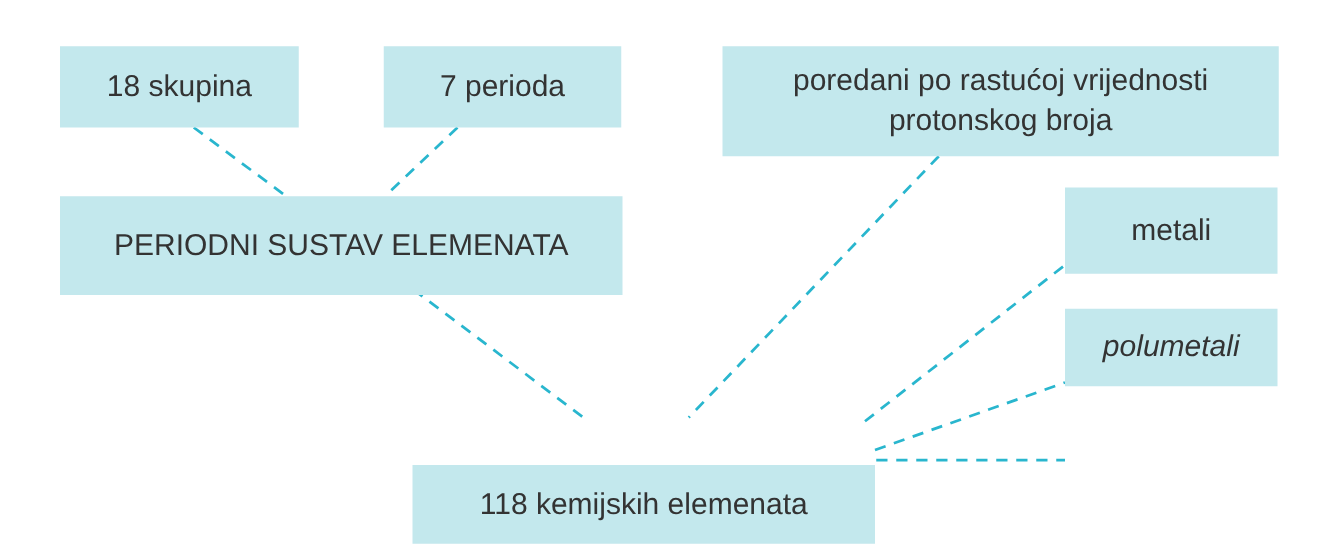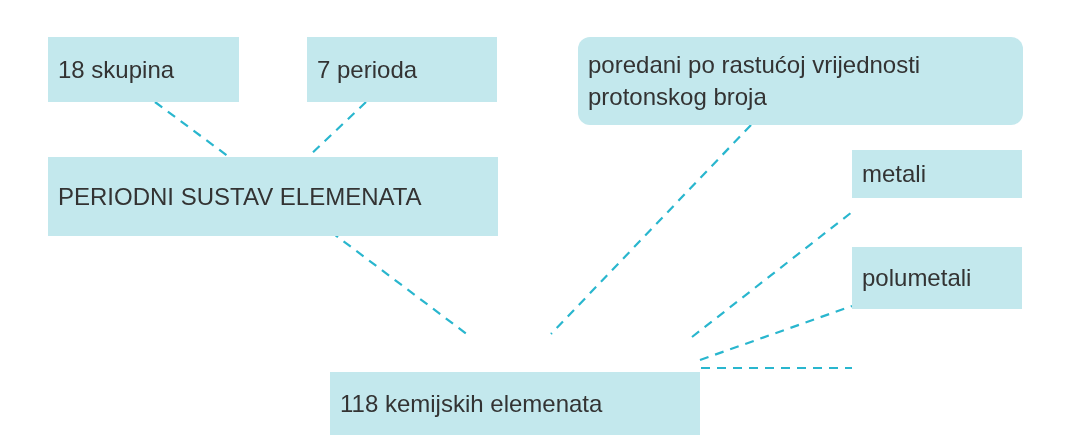--- a/index.html
+++ b/index.html
@@ -25,40 +25,40 @@
     height: 440px;
     pointer-events: none;
   }
   .node {
     position: absolute;
     background: #c3e8ed;
     color: #333333;
     display: flex;
     align-items: center;
     justify-content: center;
-    text-align: left;
+    text-align: center;
     box-sizing: border-box;
     line-height: 1.32;
     padding: 0 10px;
     font-weight: 400;
   }
   .node-text {
     display: block;
     width: 100%;
     white-space: pre-line;
   }
 
   
   #node-skupine   { left: 48px;  top: 37px;  width: 191px; height: 65px;  font-size: 24px; }
   #node-periode   { left: 307px; top: 37px;  width: 190px; height: 65px;  font-size: 24px; }
   #node-poredani  { left: 578px; top: 37px;  width: 445px; height: 88px;  font-size: 24px; }
   #node-periodni  { left: 48px;  top: 157px; width: 450px; height: 79px;  font-size: 24px; }
   #node-elementi  { left: 330px; top: 335px; width: 370px; height: 63px;  font-size: 24px; }
-  #node-metali    { left: 852px; top: 150px; width: 170px; height: 48px;  font-size: 24px; }
-  #node-polumetali{ left: 852px; top: 247px; width: 170px; height: 62px;  font-size: 24px; }
+  #node-metali    { left: 852px; top: 150px; width: 170px; height: 69px;  font-size: 24px; }
+  #node-polumetali{ left: 852px; top: 247px; width: 170px; height: 62px;  font-size: 24px; font-style: italic; }
   #node-nemetali  { left: 852px; top: 337px; width: 170px; height: 61px;  font-size: 24px; }
 </style>
 </head>
 <body>
 
 <div id="canvas" style="background: rgb(255, 255, 255);">
 
   <svg id="connectors" viewBox="0 0 1071 440" width="1071" height="440" xmlns="http://www.w3.org/2000/svg">
     <line class="conn" x1="155" y1="102" x2="229" y2="157" stroke="#29b6ce" stroke-width="2.2" stroke-dasharray="9 7" stroke-linecap="butt"></line>
     <line class="conn" x1="366" y1="102" x2="308" y2="157" stroke="#29b6ce" stroke-width="2.2" stroke-dasharray="9 7" stroke-linecap="butt"></line>
@@ -70,21 +70,21 @@
   </svg>
 
   <div class="node" id="node-skupine" style="background: rgb(195, 232, 237); color: rgb(51, 51, 51);">
     <span class="node-text">18 skupina</span>
   </div>
 
   <div class="node" id="node-periode" style="background: rgb(195, 232, 237); color: rgb(51, 51, 51);">
     <span class="node-text">7 perioda</span>
   </div>
 
-  <div class="node" id="node-poredani" style="background: rgb(195, 232, 237); color: rgb(51, 51, 51); border-radius: 12px;">
+  <div class="node" id="node-poredani" style="background: rgb(195, 232, 237); color: rgb(51, 51, 51);">
     <span class="node-text">poredani po rastućoj vrijednosti
 protonskog broja</span>
   </div>
 
   <div class="node" id="node-periodni" style="background: rgb(195, 232, 237); color: rgb(51, 51, 51);">
     <span class="node-text">PERIODNI SUSTAV ELEMENATA</span>
   </div>
 
   <div class="node" id="node-elementi" style="background: rgb(195, 232, 237); color: rgb(51, 51, 51); margin-top: 37px;">
     <span class="node-text">118 kemijskih elemenata</span>

